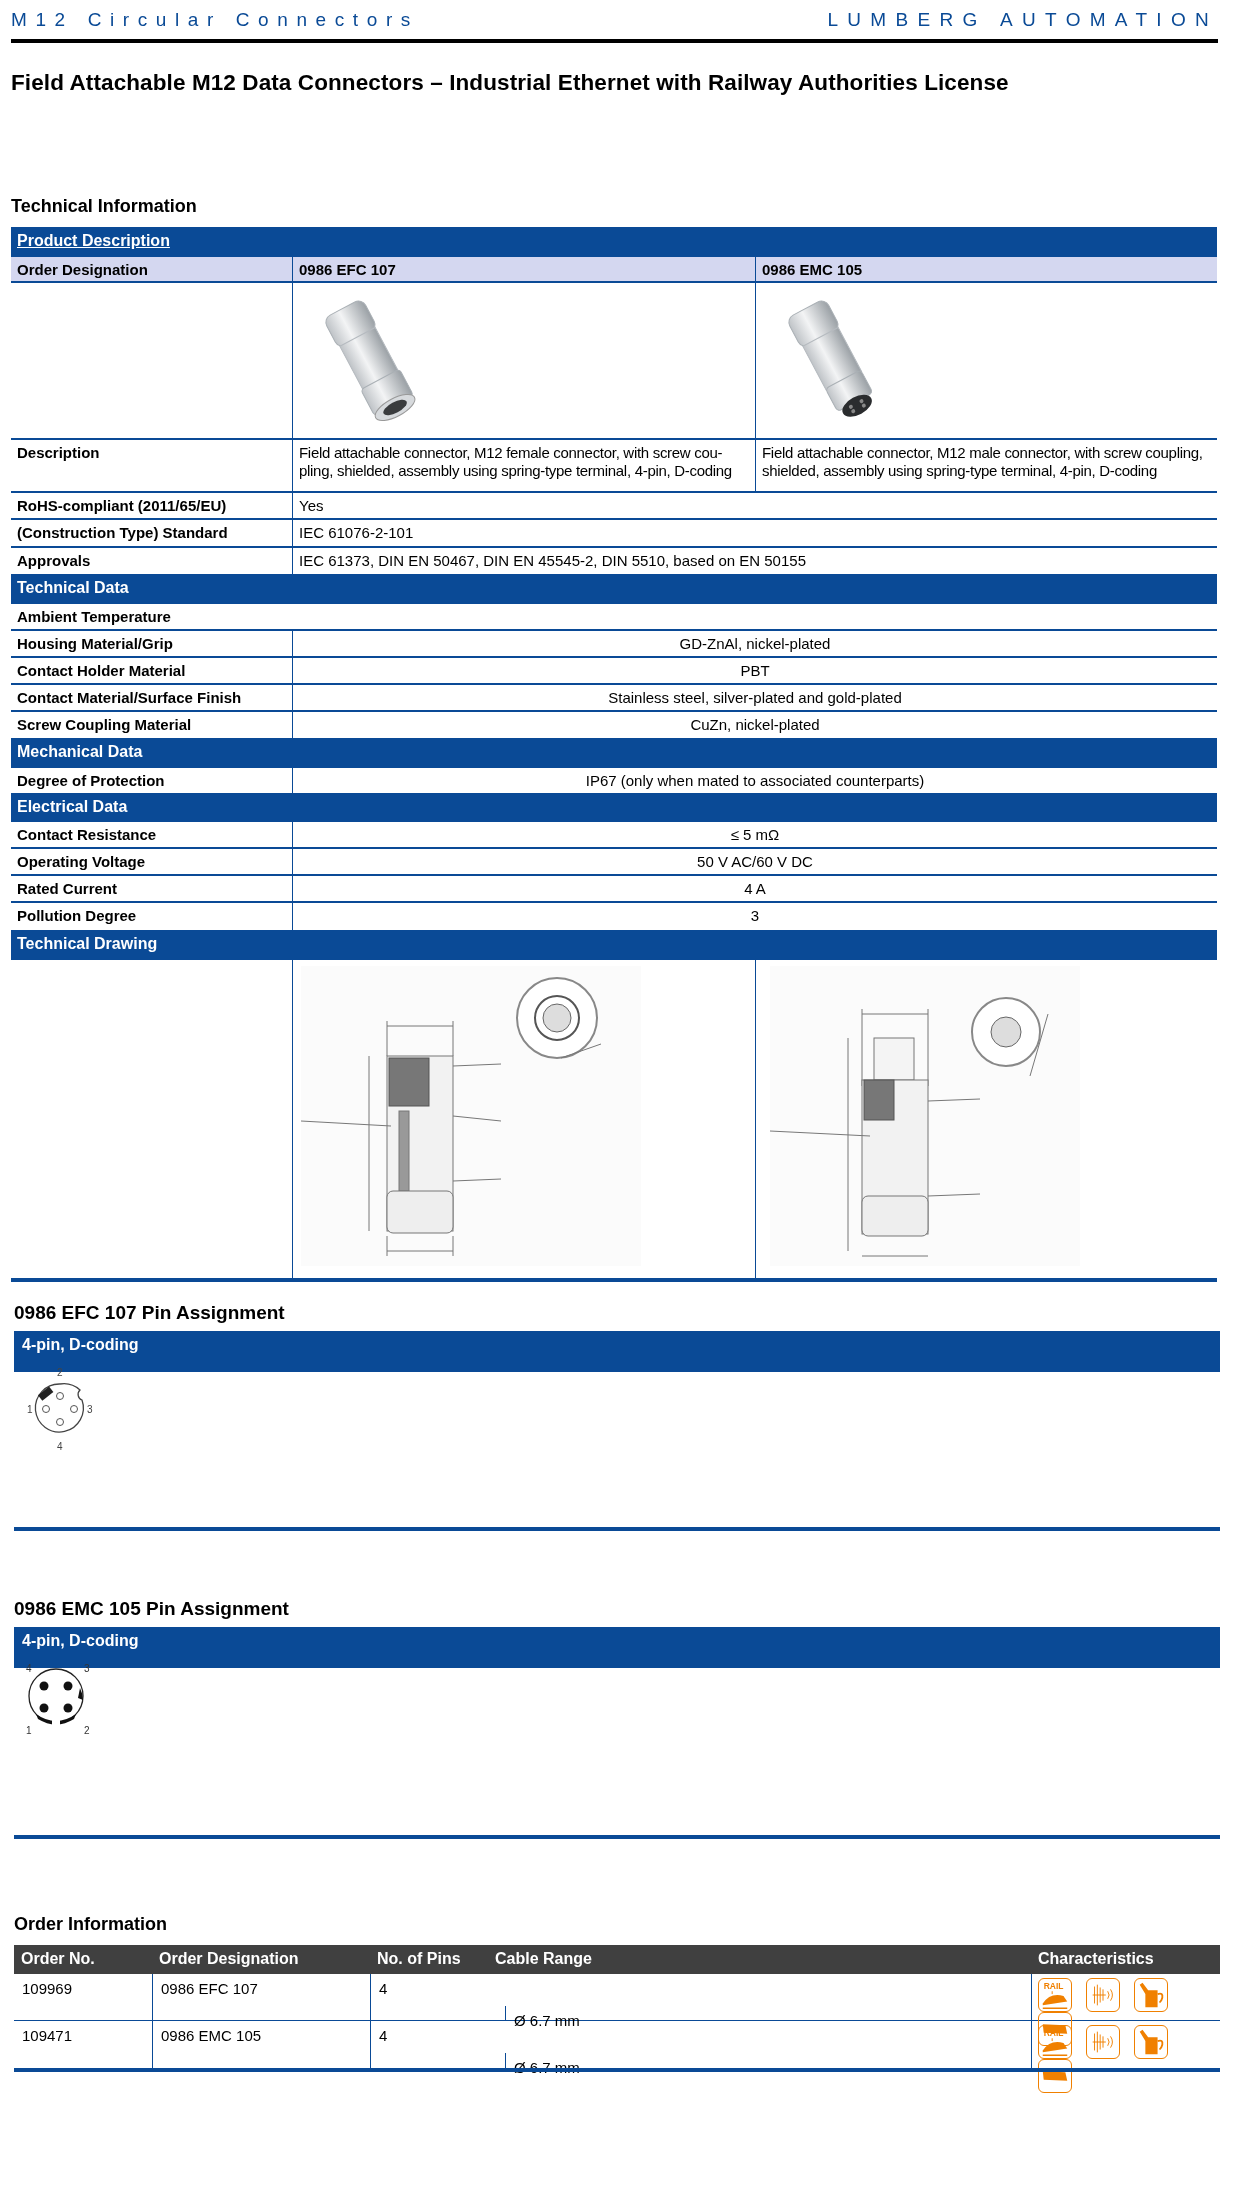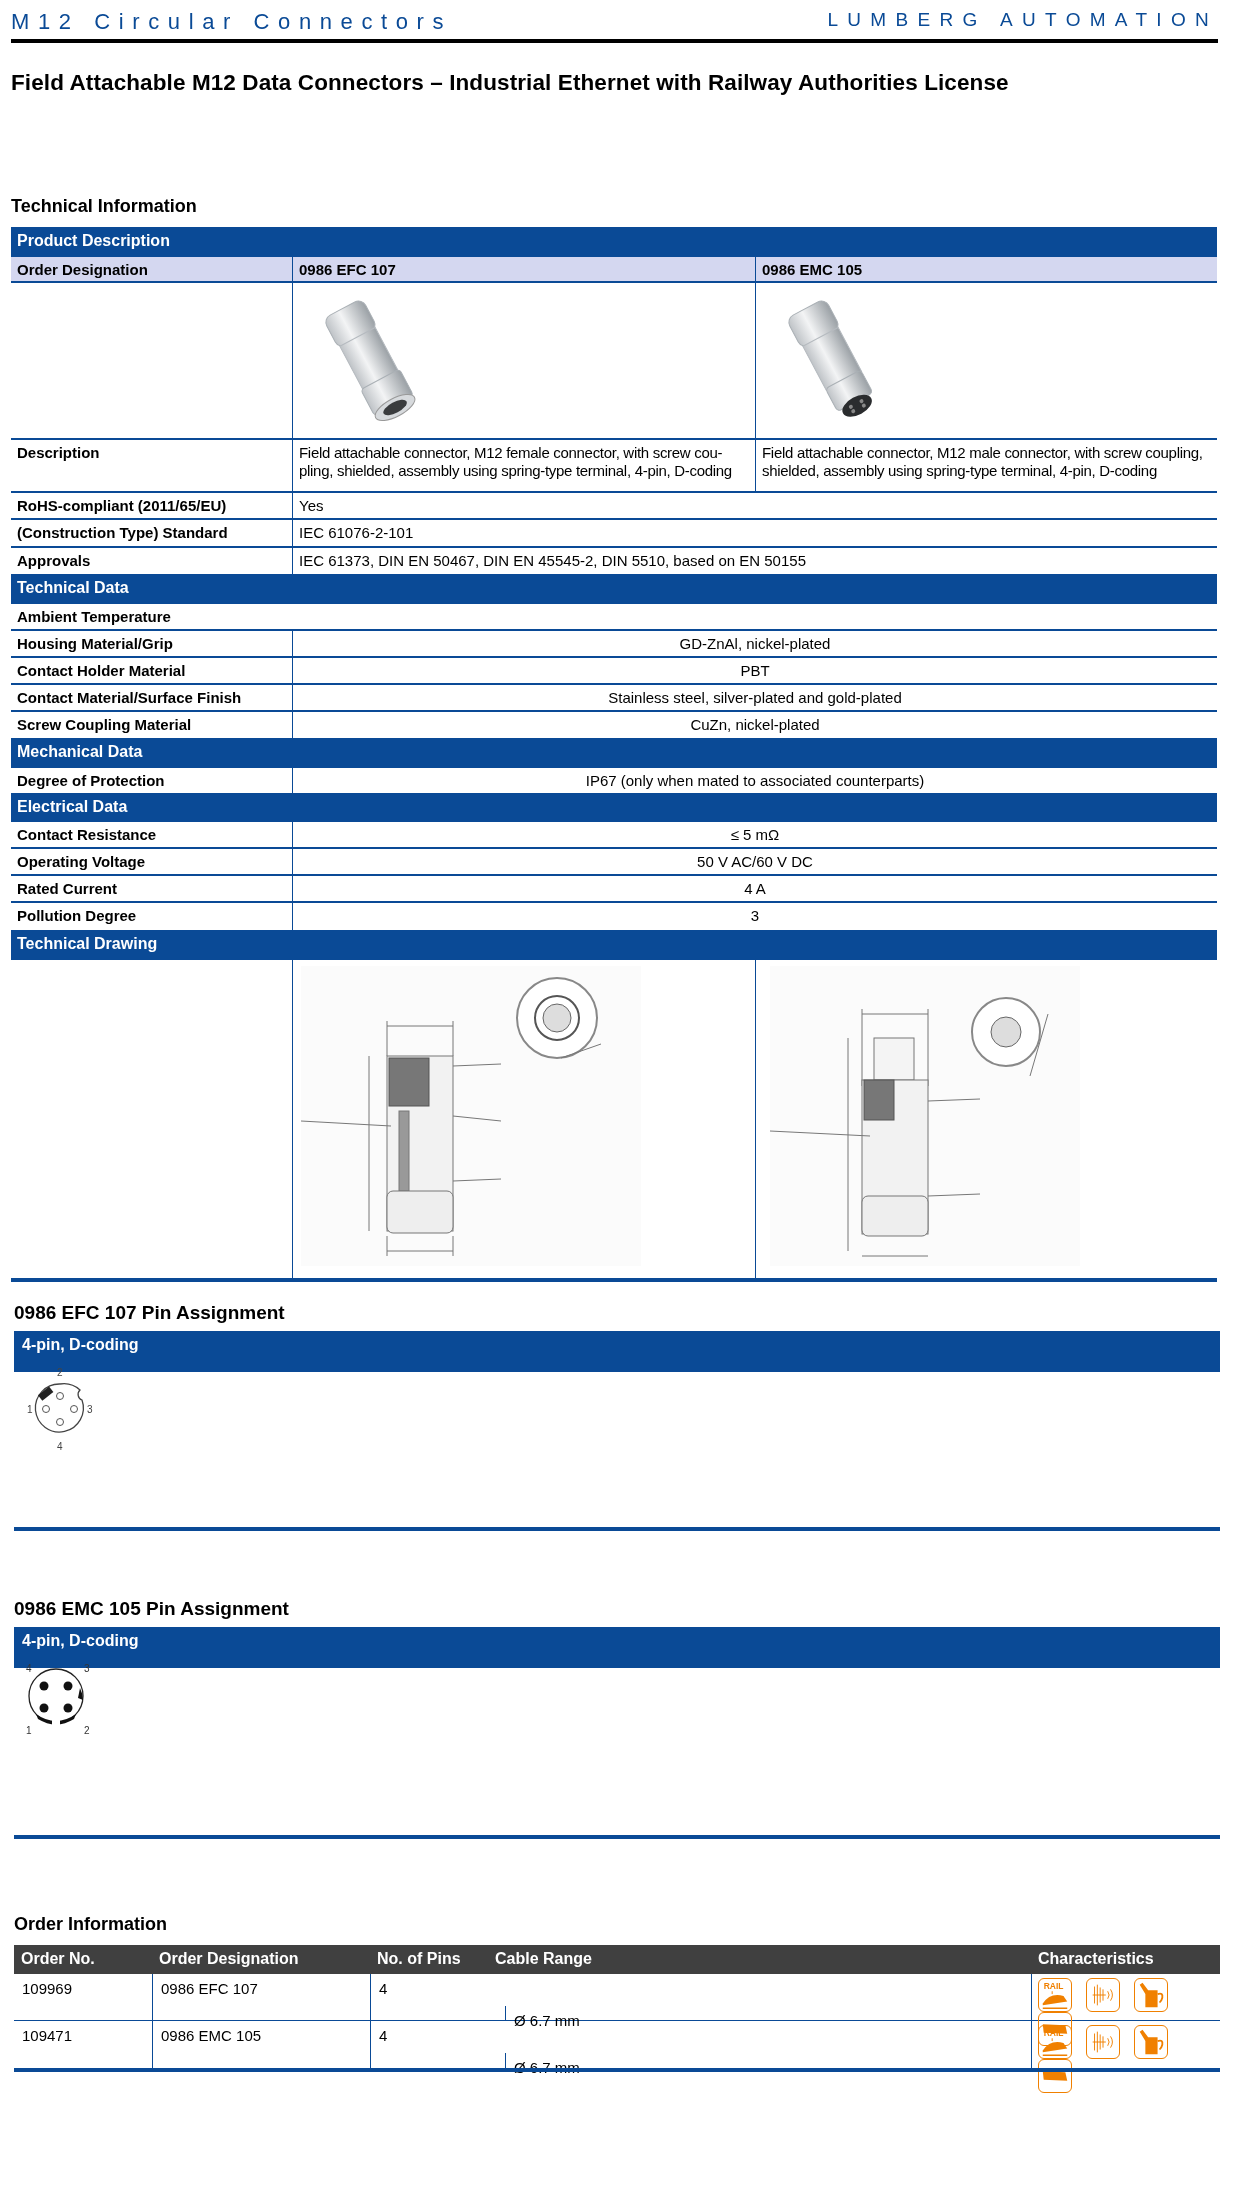--- a/index.html
+++ b/index.html
@@ -2,21 +2,21 @@
 <html><head>
 <meta charset="utf-8">
 <style>
   * { box-sizing: border-box; margin: 0; padding: 0; }
   html, body { width: 1252px; height: 2189px; background: #fff; overflow: hidden; }
   body { position: relative; font-family: "Liberation Sans", sans-serif; color: #000; }
   .abs { position: absolute; }
   .cond { font-family: "Liberation Sans", sans-serif; font-stretch: condensed; }
 
   
-  .page-head-left { left: 11px; top: 9px; font-size: 22px; letter-spacing: 8.6px; color: #0a4a96; }
+  .page-head-left { left: 11px; top: 9px; font-size: 19px; letter-spacing: 8.6px; color: #0a4a96; }
   .page-head-right { right: 34px; top: 9px; font-size: 19px; letter-spacing: 9.3px; color: #0a4a96; }
   .page-rule { left: 11px; top: 39px; width: 1207px; height: 4px; background: #000; }
   .page-title { left: 11px; top: 70px; font-size: 22.5px; font-weight: bold; letter-spacing: 0.1px; }
 
   .section-title { font-size: 18px; font-weight: bold; }
 
   
   .spec { position: absolute; left: 11px; width: 1206px; }
   .row { position: absolute; left: 0; width: 1206px; border-bottom: 2px solid #0a4a96; }
   .bar { position: absolute; left: 0; width: 1206px; background: #0a4a96; color: #fff; font-weight: bold; font-size: 16px; padding: 5px 6px; }
@@ -54,21 +54,21 @@
 <body>
 
 <div class="abs page-head-left">M12 Circular Connectors</div>
 <div class="abs page-head-right">LUMBERG AUTOMATION</div>
 <div class="abs page-rule"></div>
 <div class="abs page-title">Field Attachable M12 Data Connectors – Industrial Ethernet with Railway Authorities License</div>
 
 <div class="abs section-title" style="left:11px; top:196px;">Technical Information</div>
 
 <div class="spec" style="top:227px;">
-  <div class="bar" style="top:0; height:42px;">Product Description</div>
+  <div class="bar" style="top:0; height:42px;text-decoration:underline;">Product Description</div>
 
   <div class="row sub" style="top:30px; height:26px;">
     <div class="cell c0 cond">Order Designation</div>
     <div class="cell c1" style="font-weight:bold;">0986 EFC 107</div>
     <div class="cell c2" style="font-weight:bold;">0986 EMC 105</div>
   </div>
 
   <div class="row" style="top:56px; height:157px;">
     <div class="cell c0"></div>
     <div class="cell c1">

